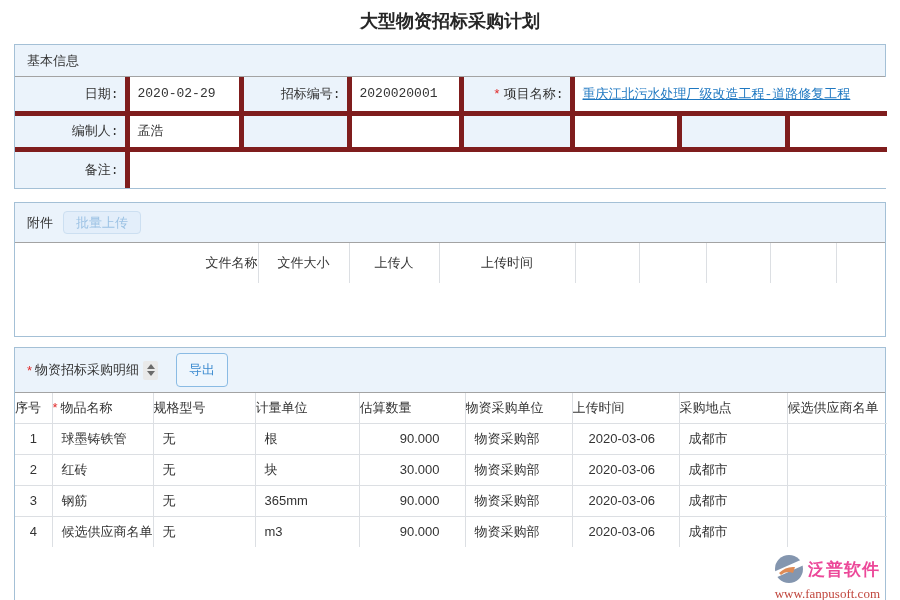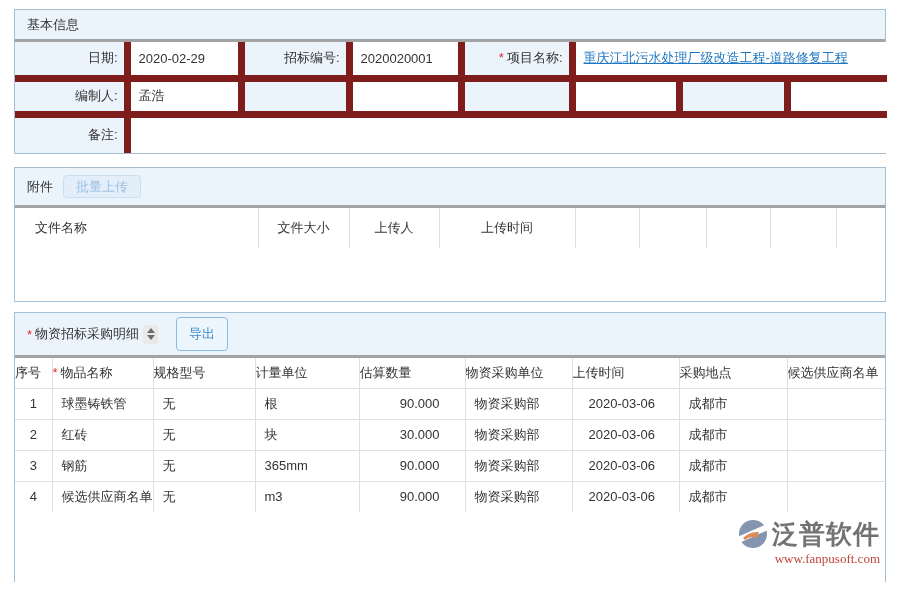--- a/index.html
+++ b/index.html
@@ -13,46 +13,46 @@
     padding-top:9px; height:35px; text-align:center;
     font-size:18px; font-weight:bold; color:#262626;
   }
   .panel { margin:0 14px; border:1px solid #a4c0d6; background:#fff; }
   .s1 { margin-top:9px; }
   .s2 { margin-top:13px; }
   .s3 { margin-top:10px; height:270px; }
 
   .bar {
     background:#ebf3fb; display:flex; align-items:center;
-    padding-left:12px; border-bottom:3px solid #a3a3a3;
+    padding-left:12px; border-bottom:1px solid #a3a3a3;
   }
   .bar.h32 { height:32px; }
   .bar.h30 { height:40px; }
   .bar.h45 { height:45px; }
 
   table { width:100%; border-collapse:collapse; border-style:hidden; table-layout:fixed; }
 
   
-  .info-table td { border:7px solid #7f1d1d; height:36px; overflow:hidden; white-space:nowrap; }
+  .info-table td { border:5px solid #7f1d1d; height:36px; overflow:hidden; white-space:nowrap;font-family:Liberation Mono, monospace; }
   .info-table tr.remark td { height:39px;padding-left:48px; }
   .info-table td.lbl { background:#ebf3fb; text-align:right; padding-right:6px; }
   .info-table td.val { background:#fff; text-align:left; padding-left:8px; }
 
   .req { color:#e02a2a; margin-right:3px; }
   a.plink { color:#1f78c1; text-decoration:underline; cursor:pointer; }
 
   
   .gtab th, .gtab td {
     border-right:1px solid #dcdfe3; border-bottom:1px solid #dcdfe3;
     font-weight:normal; overflow:hidden; white-space:nowrap;
   }
   .gtab th:last-child, .gtab td:last-child { border-right:none; }
 
   .attach-table th { height:40px; text-align:center; }
-  .attach-table th:first-child { text-align:left; padding-left:20px; }
+  .attach-table th:first-child { text-align:right; padding-left:20px; }
   .attach-spacer { height:53px; background:#fff; }
 
   .detail-table th { height:30px; text-align:left; }
   .detail-table td { height:31px; text-align:left; padding-left:9px; }
   .detail-table td:nth-child(1) { text-align:center; padding-left:0; }
   .detail-table td:nth-child(5) { text-align:right; padding-left:0; padding-right:25px; }
   .detail-table td:nth-child(7) { padding-left:16px; }
 
   
   .btn { display:inline-flex; align-items:center; justify-content:center;
@@ -67,29 +67,30 @@
               width:15px; height:19px; margin-left:4px; background:#e9e9e9; border-radius:2px; cursor:pointer; }
   .sort-ico .up { width:0; height:0; border-left:4px solid transparent; border-right:4px solid transparent;
                   border-bottom:5px solid #6b6b6b; margin-bottom:2px; }
   .sort-ico .dn { width:0; height:0; border-left:4px solid transparent; border-right:4px solid transparent;
                   border-top:5px solid #6b6b6b; }
 
   
   .detail-spacer { position:relative; height:70px; background:#fff; }
   .brand { position:absolute; right:5px; top:7px; text-align:right; line-height:1; }
   .brand-row { display:flex; align-items:center; justify-content:flex-end; }
-  .brand-name { font-size:26px; color:#737373; letter-spacing:1px; margin-left:4px; font-weight:bold; }
+  .brand-name { font-size:17px; color:#ec4899; letter-spacing:1px; margin-left:4px; font-weight:bold; }
   .brand-url { margin-top:3px; font-size:13px; color:#c1473e;
                font-family:"Liberation Serif","DejaVu Serif",serif; }
 </style>
 </head>
 <body>
 
 <div class="page">
 
+  <div class="title">大型物资招标采购计划</div>
 
   <div class="panel s1">
     <div class="bar h32">
       <span>基本信息</span>
     </div>
     <table class="info-table">
       <colgroup>
         <col style="width:112px">
           <col style="width:114px">
           <col style="width:108px">

